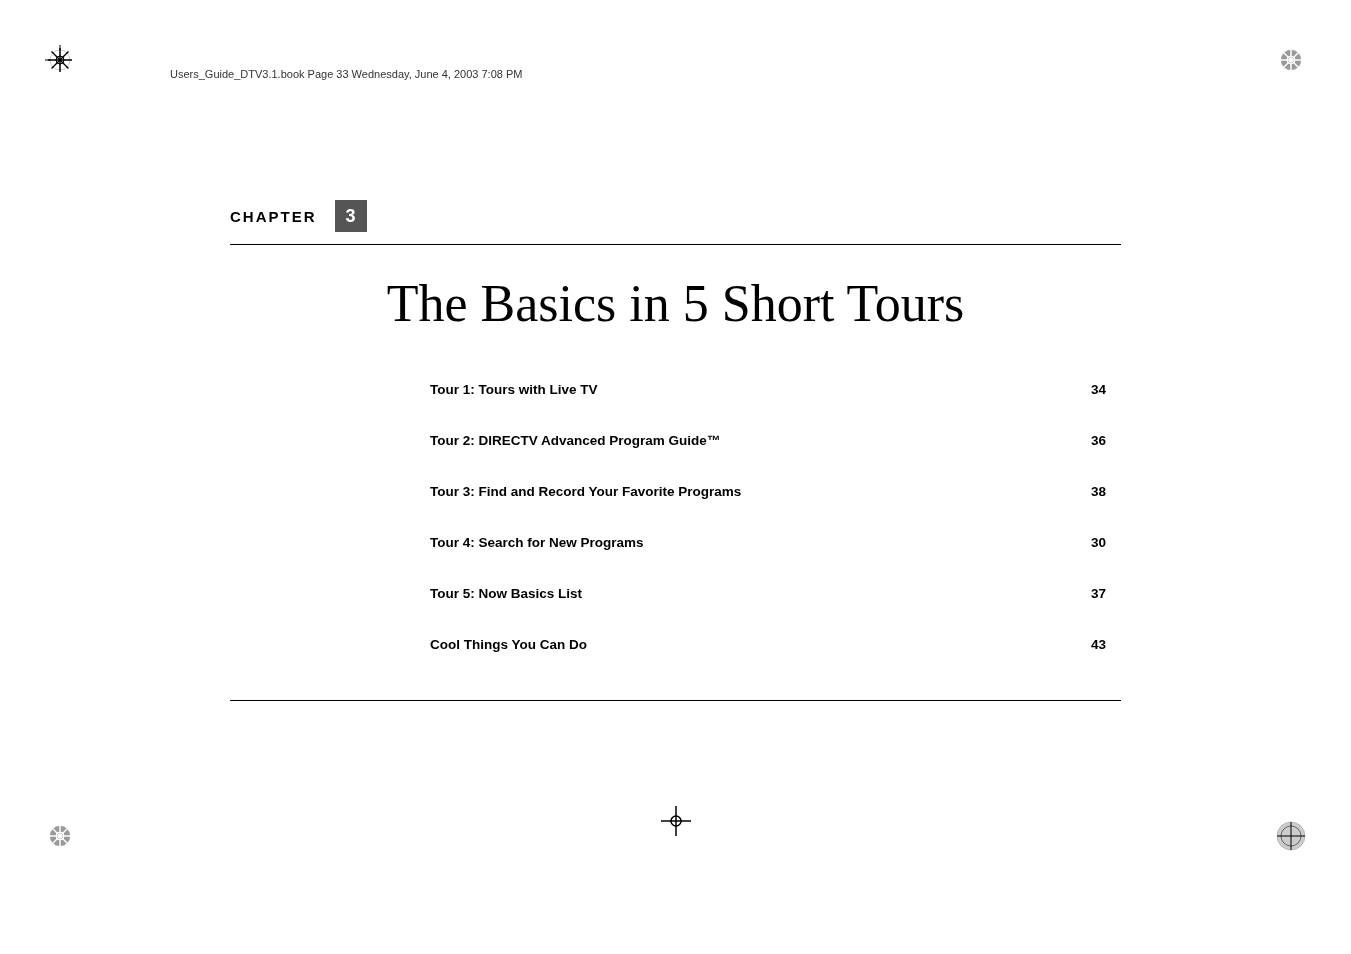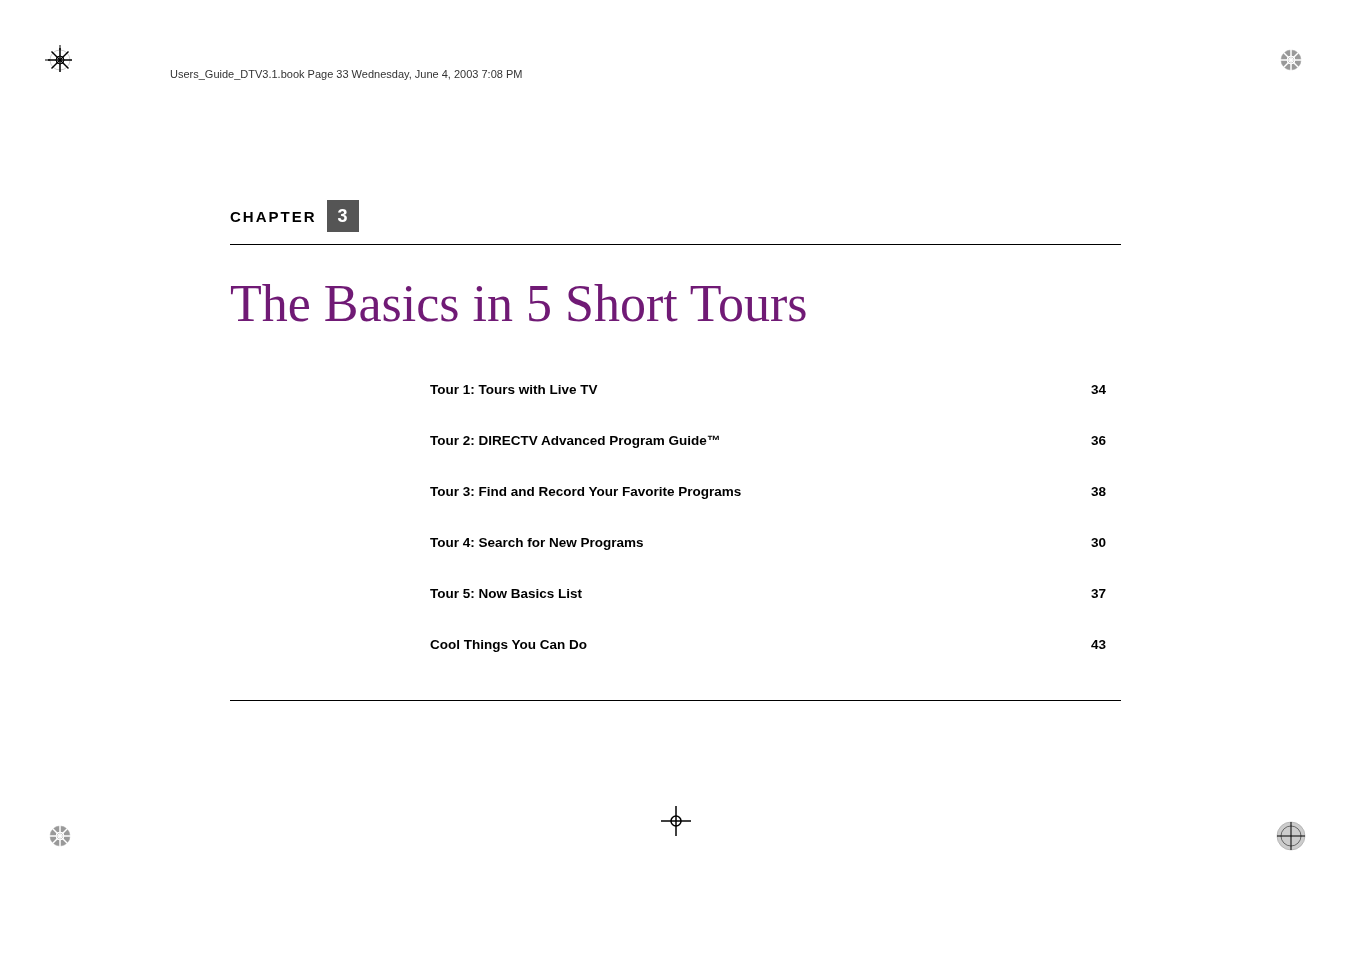--- a/index.html
+++ b/index.html
@@ -52,21 +52,21 @@
       position: absolute;
       top: 200px;
       left: 230px;
       right: 230px;
     }
 
     
     .chapter-label {
       display: flex;
       align-items: center;
-      gap: 10px;
+      gap: 18px;
       margin-bottom: 12px;
     }
 
     .chapter-text {
       font-family: Arial, Helvetica, sans-serif;
       font-size: 15px;
       font-weight: bold;
       letter-spacing: 2px;
       text-transform: uppercase;
       color: #000;
@@ -90,22 +90,22 @@
       border: none;
       border-top: 1px solid #000;
       margin-bottom: 30px;
     }
 
     
     .main-title {
       font-family: 'Times New Roman', serif;
       font-size: 52px;
       font-weight: normal;
-      color: #701a75;
-      text-align: left;
+      color: #000000;
+      text-align: center;
       margin-bottom: 50px;
       line-height: 1.1;
     }
 
     
     .toc-container {
       margin-left: 200px;
       margin-right: 0;
     }
 

